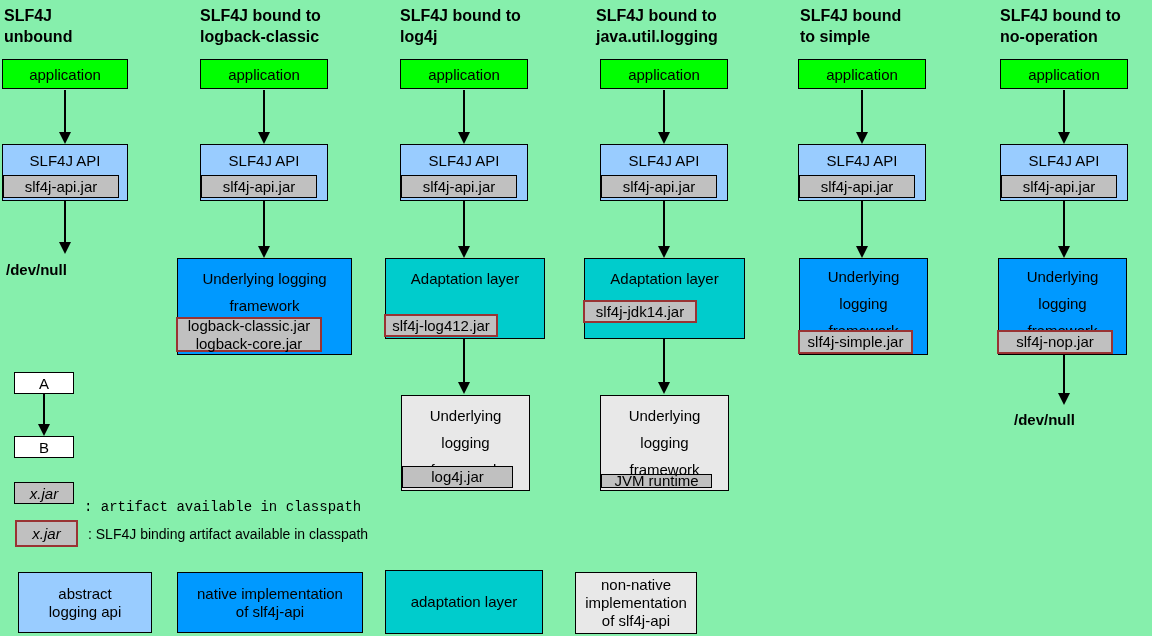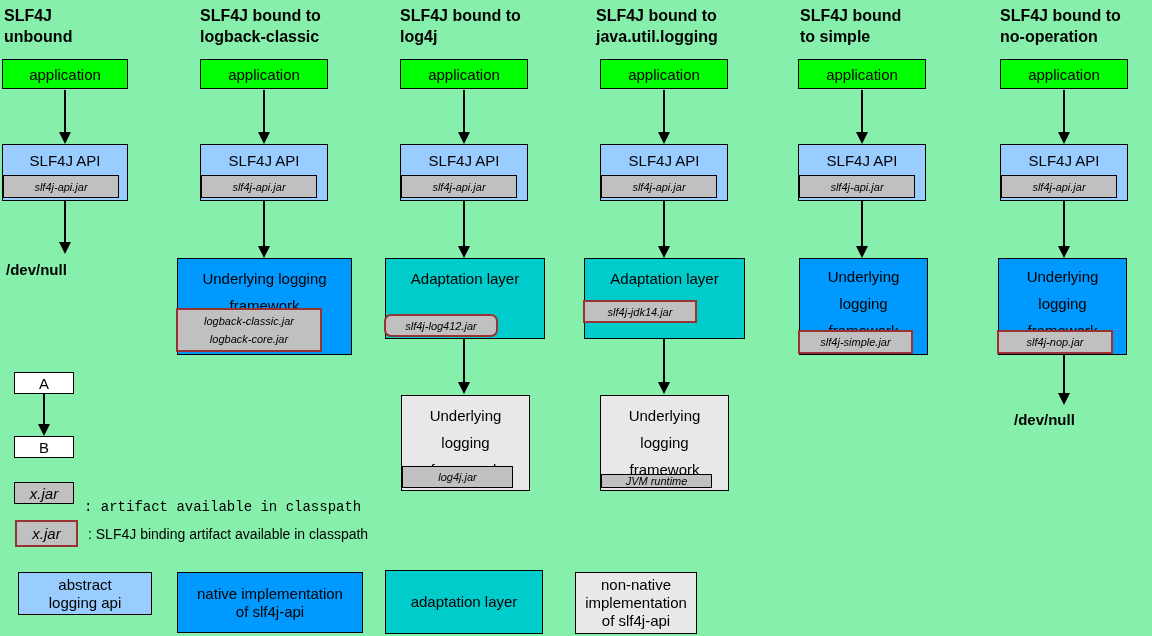--- a/index.html
+++ b/index.html
@@ -18,21 +18,21 @@
   }
   .app{background:#00FF00;display:flex;align-items:center;justify-content:center;}
   .api{background:#99CCFF;}
   .api-label{margin-top:7px;}
   .native{background:#0099FF;}
   .adapt{background:#00CCCC;}
   .nonnative{background:#E8E8E8;}
   .fw-label{margin-top:6px;line-height:27px;}
   .jar{
     position:absolute;background:#C0C0C0;border:1px solid #000;box-sizing:border-box;
-    font-style:italic;font-size:11px;display:flex;align-items:center;justify-content:center;
+    font-size:15px;display:flex;align-items:center;justify-content:center;
     line-height:18px;
   }
   .jar.binding{border:2px solid #993333;}
   .apijar{left:0;bottom:2px;width:116px;height:23px;}
   .arrow{position:absolute;width:13px;display:flex;flex-direction:column;align-items:center;}
   .arrow .shaft{width:2px;flex:1 1 auto;background:#000;}
   .arrow .head{
     width:0;height:0;flex:0 0 auto;
     border-left:6px solid transparent;border-right:6px solid transparent;
     border-top:12px solid #000;
@@ -89,21 +89,21 @@
     <div class="api-label">SLF4J API</div>
     <div class="jar apijar">slf4j-api.jar</div>
   </div>
   <div class="arrow" style="left:257px;top:201px;height:57px;">
       <div class="shaft"></div>
       <div class="head"></div>
     </div>
   <div class="box native" style="left:177px;top:258px;width:175px;height:97px;">
     <div class="fw-label pre">Underlying logging
 framework</div>
-    <div class="jar binding pre" style="left:-2px;bottom:2px;width:146px;height:44px;">logback-classic.jar
+    <div class="jar binding pre" style="left:-2px;bottom:2px;width:146px;height:35px;">logback-classic.jar
 logback-core.jar</div>
   </div>
 
   <div class="col-title" style="left:400px;top:5px;">SLF4J bound to
 log4j</div>
   <div class="box app" style="left:400px;top:59px;width:128px;height:30px;">
     <span>application</span>
   </div>
   <div class="arrow" style="left:457px;top:90px;height:54px;">
       <div class="shaft"></div>
@@ -112,21 +112,21 @@
   <div class="box api" style="left:400px;top:144px;width:128px;height:57px;">
     <div class="api-label">SLF4J API</div>
     <div class="jar apijar">slf4j-api.jar</div>
   </div>
   <div class="arrow" style="left:457px;top:201px;height:57px;">
       <div class="shaft"></div>
       <div class="head"></div>
     </div>
   <div class="box adapt" style="left:385px;top:258px;width:160px;height:81px;">
     <div class="fw-label">Adaptation layer</div>
-    <div class="jar binding" style="left:-2px;bottom:1px;width:114px;height:23px;border-radius:7px;">slf4j-log412.jar</div>
+    <div class="jar binding" style="left:-2px;bottom:1px;width:114px;height:23px;">slf4j-log412.jar</div>
   </div>
   <div class="arrow" style="left:457px;top:339px;height:55px;">
       <div class="shaft"></div>
       <div class="head"></div>
     </div>
   <div class="box nonnative" style="left:401px;top:395px;width:129px;height:96px;">
     <div class="fw-label pre">Underlying
 logging
 framework</div>
     <div class="jar" style="left:0;bottom:2px;width:111px;height:22px;">log4j.jar</div>
@@ -231,21 +231,21 @@
   <div class="lgbox lgjar" style="left:14px;top:482px;width:60px;height:22px;">
     <span>x.jar</span>
   </div>
   <div class="lgtext" style="left:84px;top:496px;height:22px;font-family:Liberation Mono, monospace;">: artifact available in classpath</div>
 
   <div class="lgbox lgjar binding" style="left:15px;top:520px;width:63px;height:27px;">
     <span>x.jar</span>
   </div>
   <div class="lgtext" style="left:88px;top:520px;height:27px;">: SLF4J binding artifact available in classpath</div>
 
-  <div class="typebox" style="left:18px;top:572px;width:134px;height:43px;background:#99CCFF;">abstract
+  <div class="typebox" style="left:18px;top:572px;width:134px;height:61px;background:#99CCFF;">abstract
 logging api</div>
   <div class="typebox" style="left:177px;top:572px;width:186px;height:61px;background:#0099FF;">native implementation
 of slf4j-api</div>
   <div class="typebox" style="left:385px;top:570px;width:158px;height:64px;background:#00CCCC;">adaptation layer</div>
   <div class="typebox" style="left:575px;top:572px;width:122px;height:62px;background:#E8E8E8;">non-native
 implementation
 of slf4j-api</div>
 
 </div>
 

